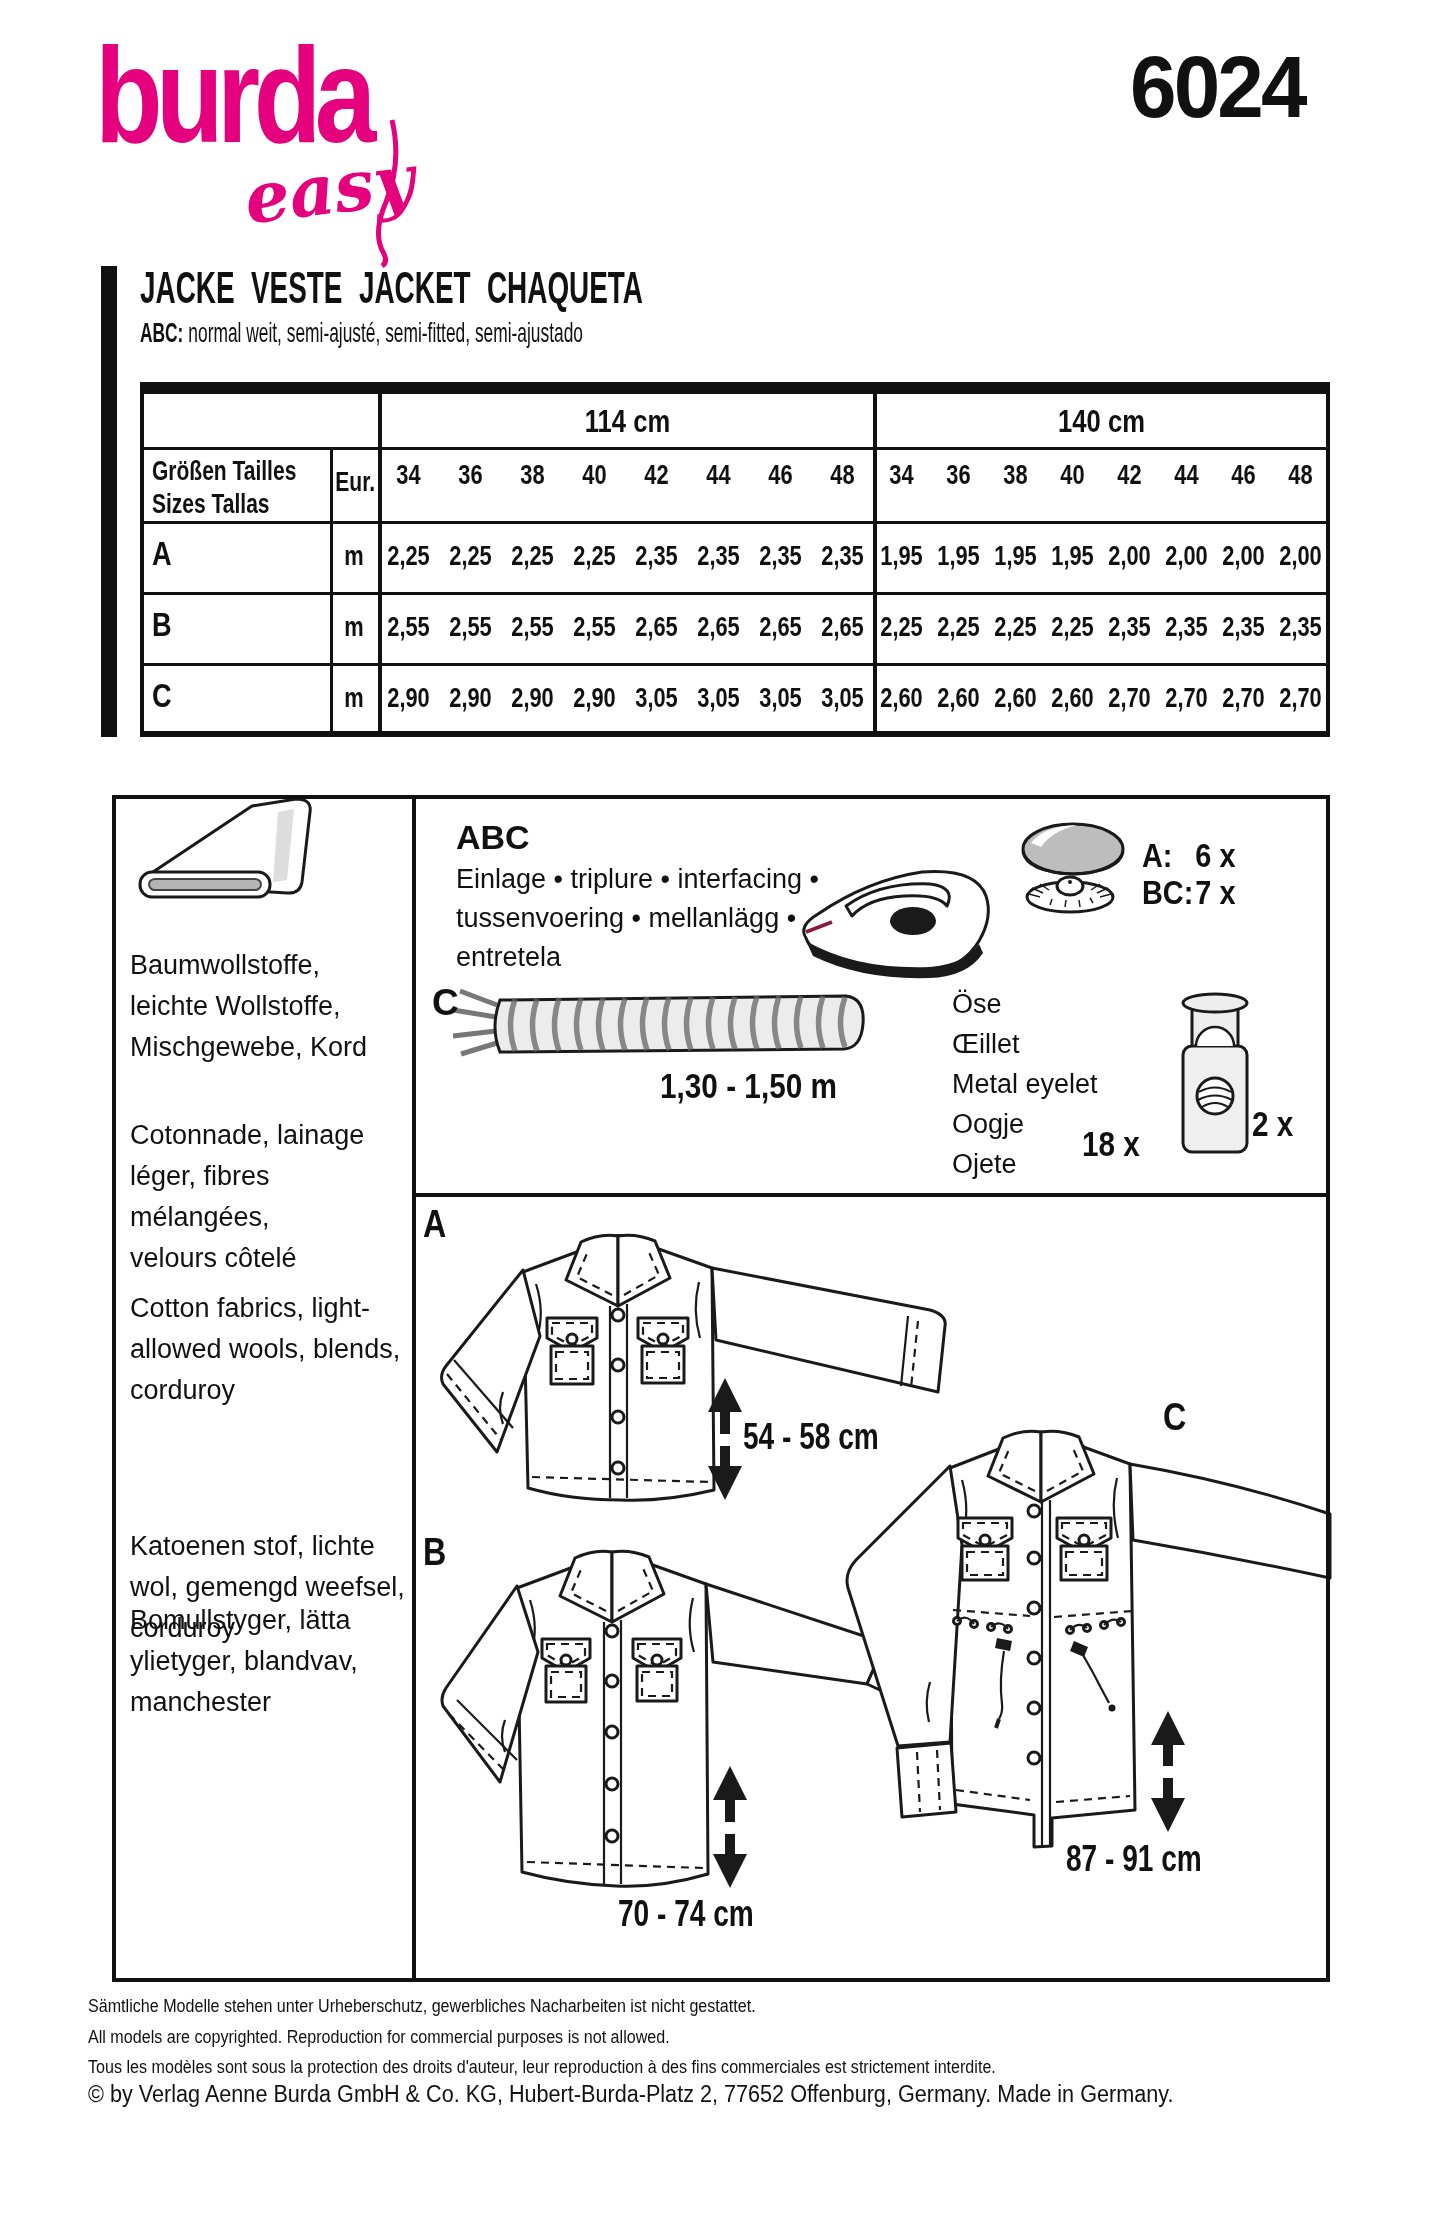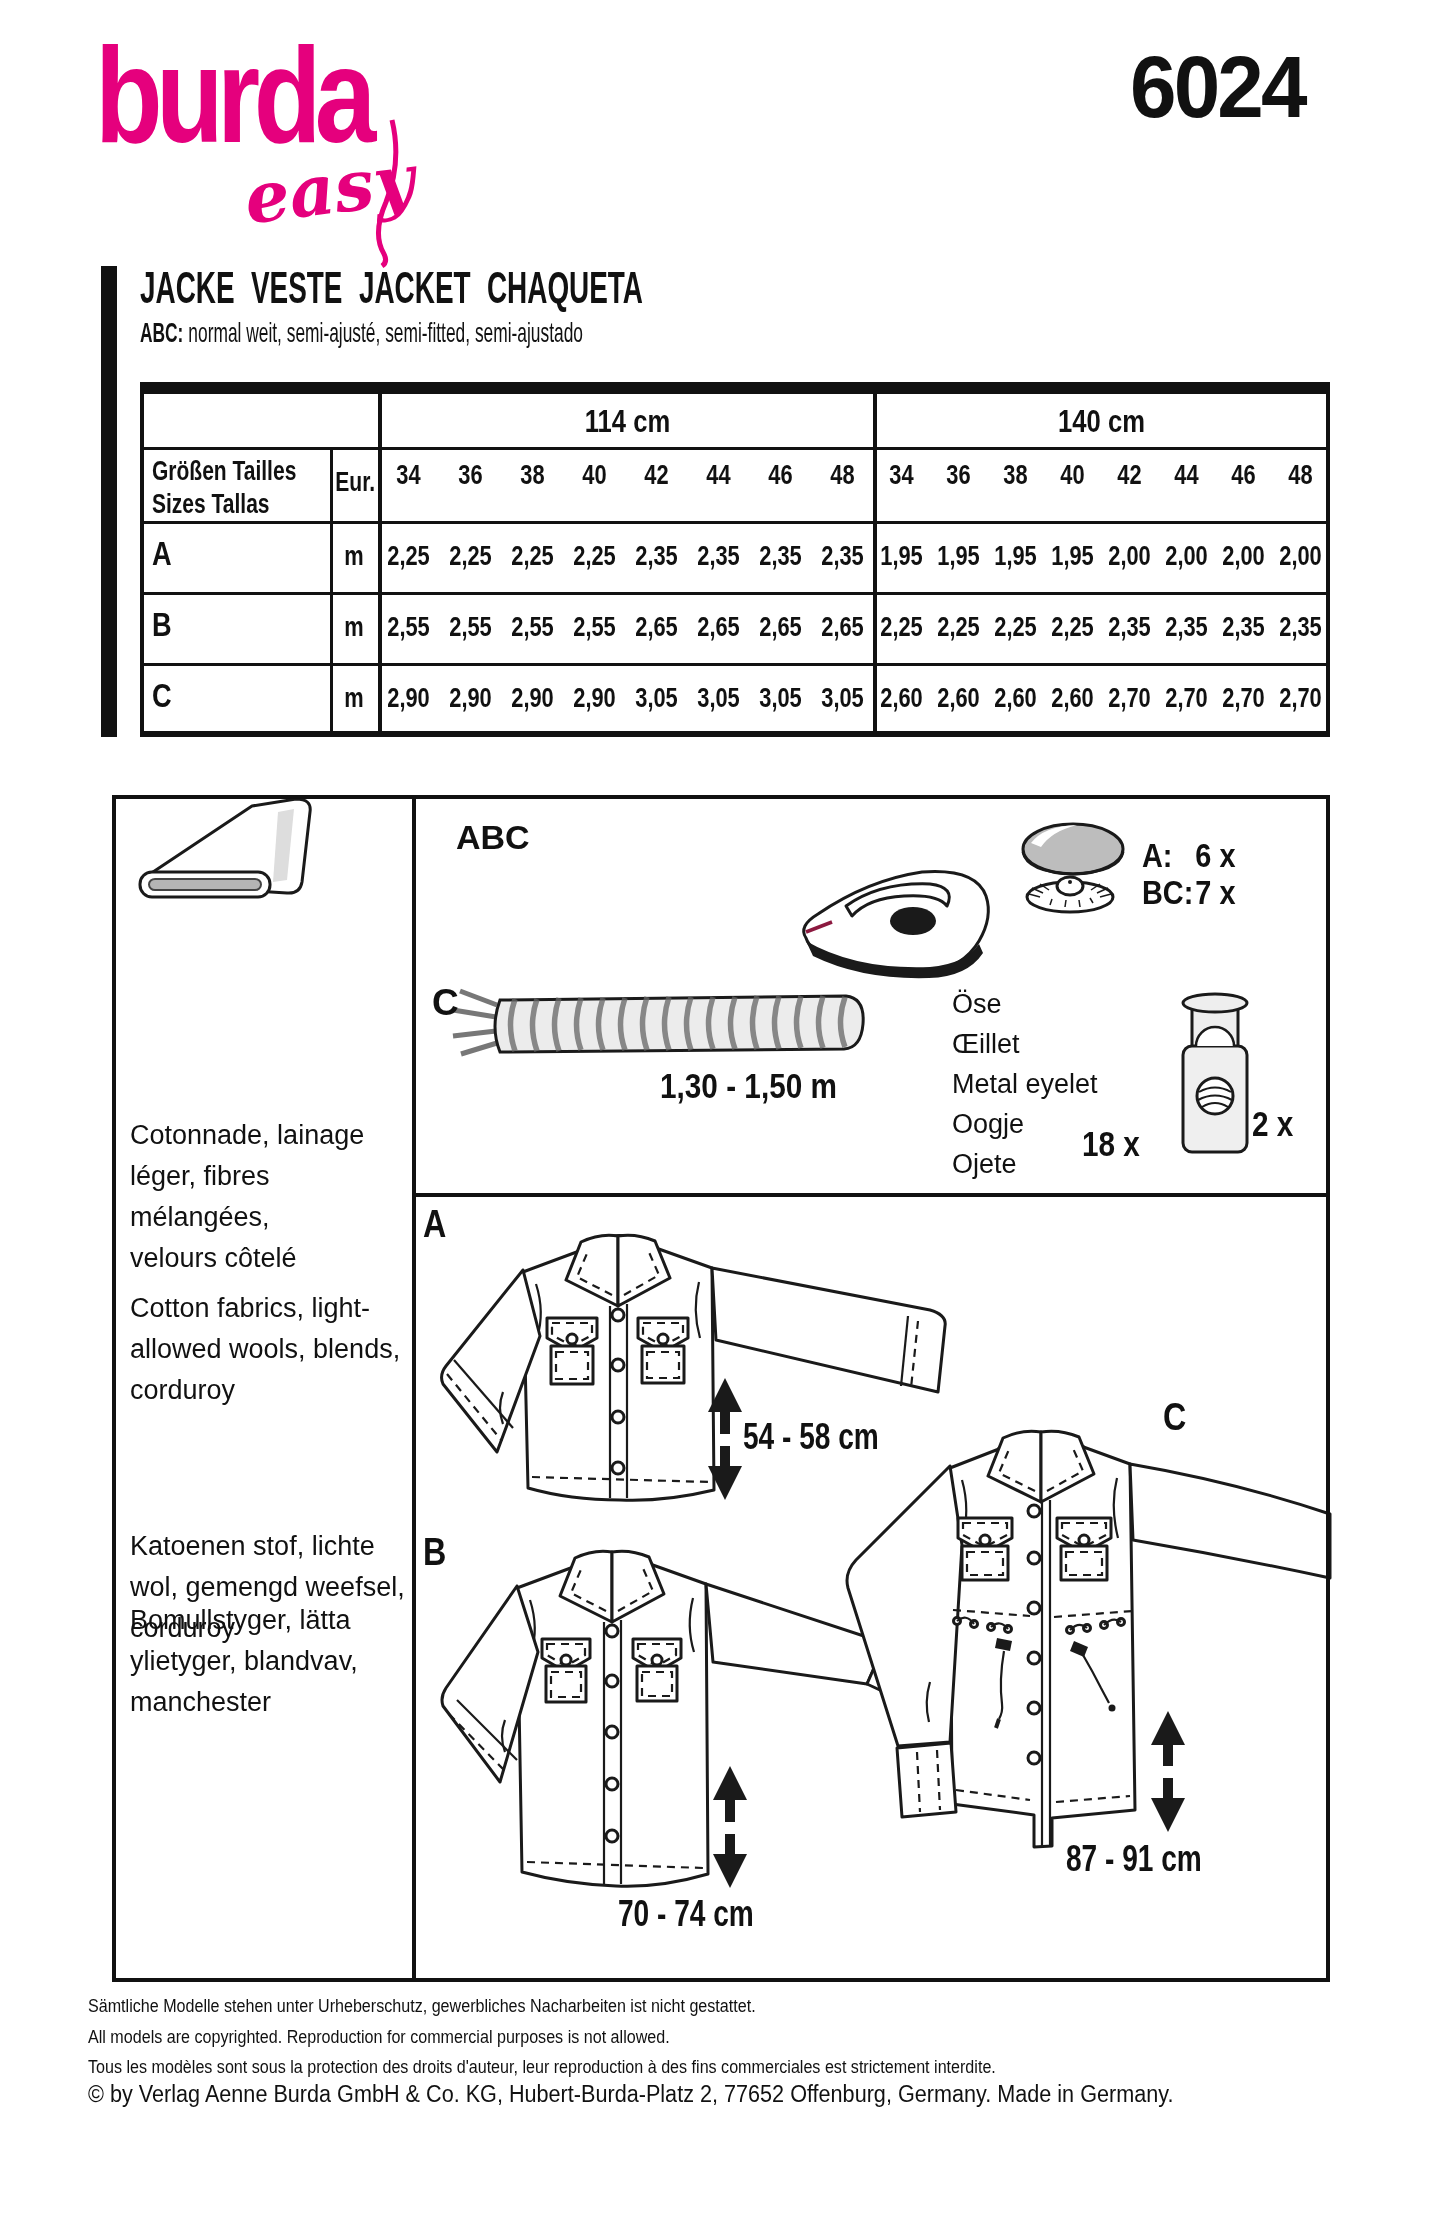--- a/index.html
+++ b/index.html
@@ -405,34 +405,40 @@
     <div class="tc" style="left:1101px;top:682px;width:57px;">2,70</div>
     <div class="tc" style="left:1158px;top:682px;width:57px;">2,70</div>
     <div class="tc" style="left:1215px;top:682px;width:57px;">2,70</div>
     <div class="tc" style="left:1272px;top:682px;width:57px;">2,70</div>
   </div>
 
   <div class="abs" style="left:112px;top:795px;width:1218px;height:1187px;border:4px solid #111;box-sizing:border-box;"></div>
   <div class="line" style="left:412px;top:795px;width:4px;height:1187px;"></div>
   <div class="line" style="left:412px;top:1193px;width:918px;height:4px;"></div>
 
+  <div class="abs fab pre" style="top:945px;">Baumwollstoffe,
+leichte Wollstoffe,
+Mischgewebe, Kord</div>
   <div class="abs fab pre" style="top:1115px;">Cotonnade, lainage
 léger, fibres mélangées,
 velours côtelé</div>
   <div class="abs fab pre" style="top:1288px;">Cotton fabrics, light-
 allowed wools, blends,
 corduroy</div>
   <div class="abs fab pre" style="top:1526px;">Katoenen stof, lichte
 wol, gemengd weefsel,
 corduroy</div>
   <div class="abs fab pre" style="top:1600px;">Bomullstyger, lätta
 ylietyger, blandvav,
 manchester</div>
 
   <div class="abs b" style="left:456px;top:818px;font-size:34px;">ABC</div>
+  <div class="abs note pre" style="left:456px;top:860px;">Einlage • triplure • interfacing •
+tussenvoering • mellanlägg •
+entretela</div>
   <div class="abs nrow" style="left:1142px;top:836px;">
     <span>A:</span>
     <span>6 x</span>
   </div>
   <div class="abs nrow" style="left:1142px;top:873px;">
     <span>BC:</span>
     <span>7 x</span>
   </div>
   <div class="abs b" style="left:432px;top:982px;font-size:37px;">C</div>
   <div class="abs cnt" style="left:660px;top:1066px;">1,30 - 1,50 m</div>

